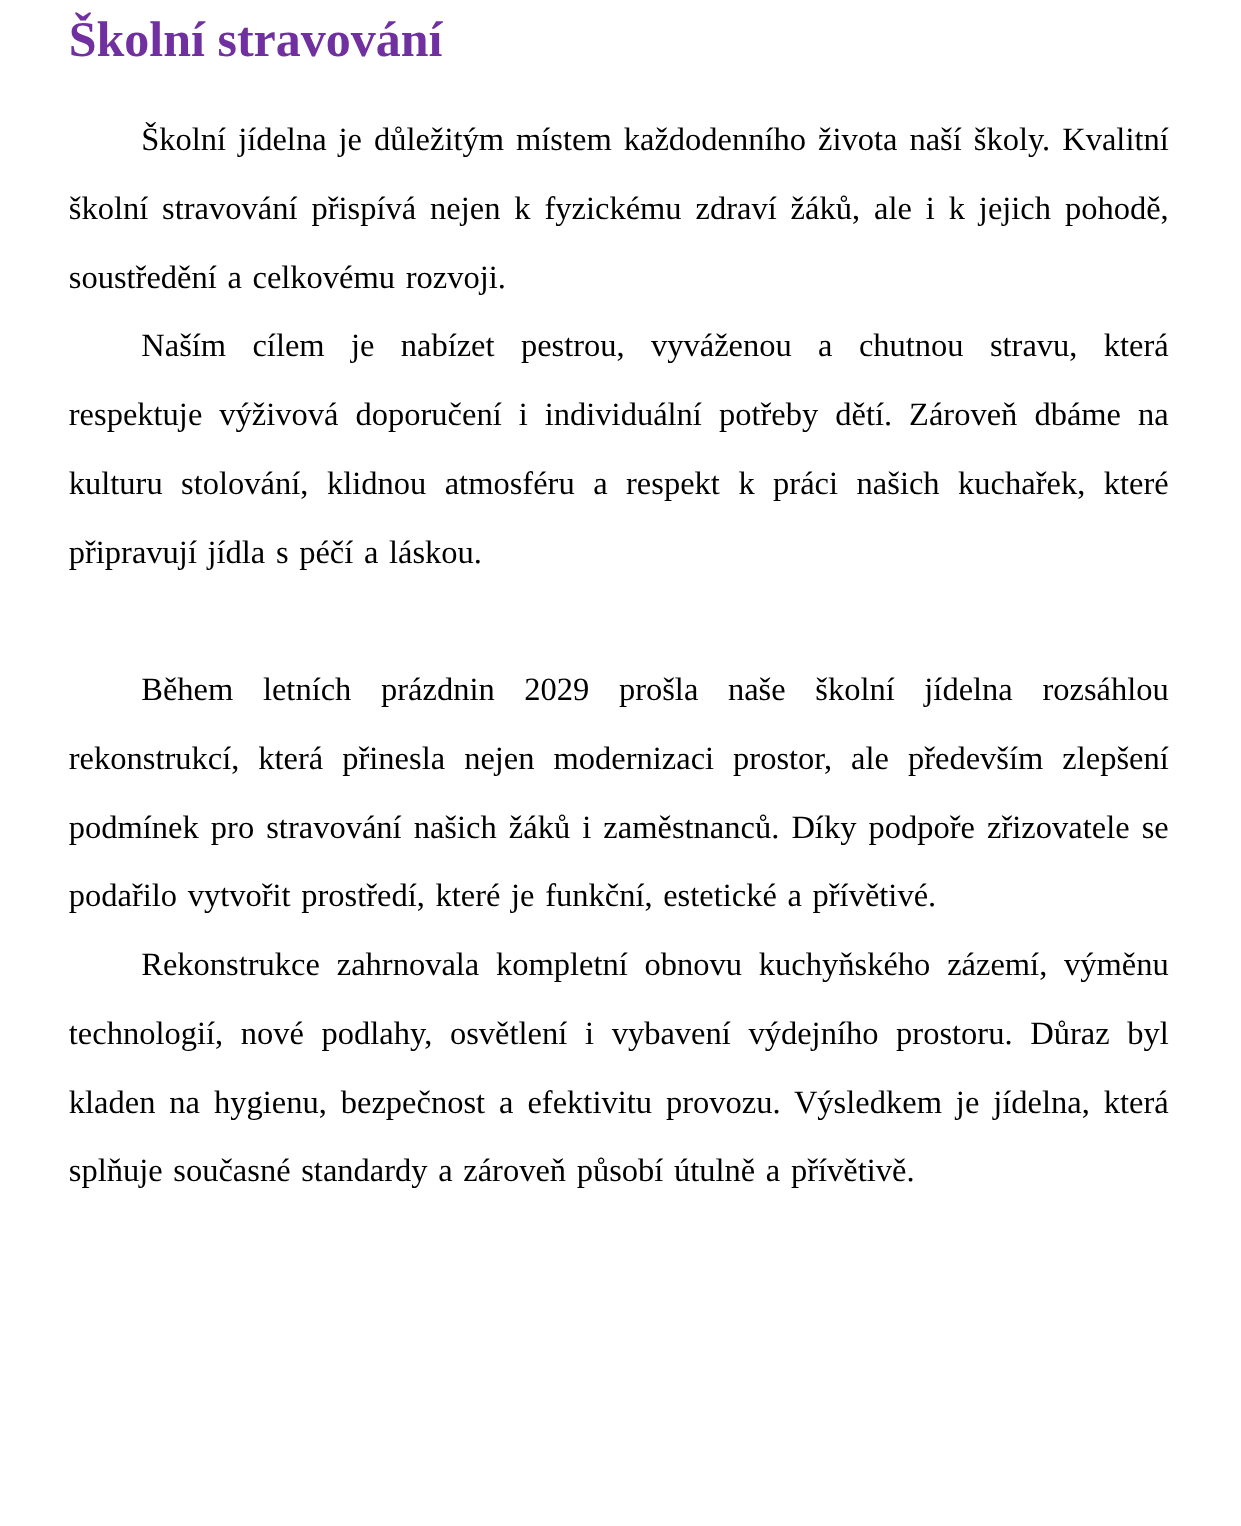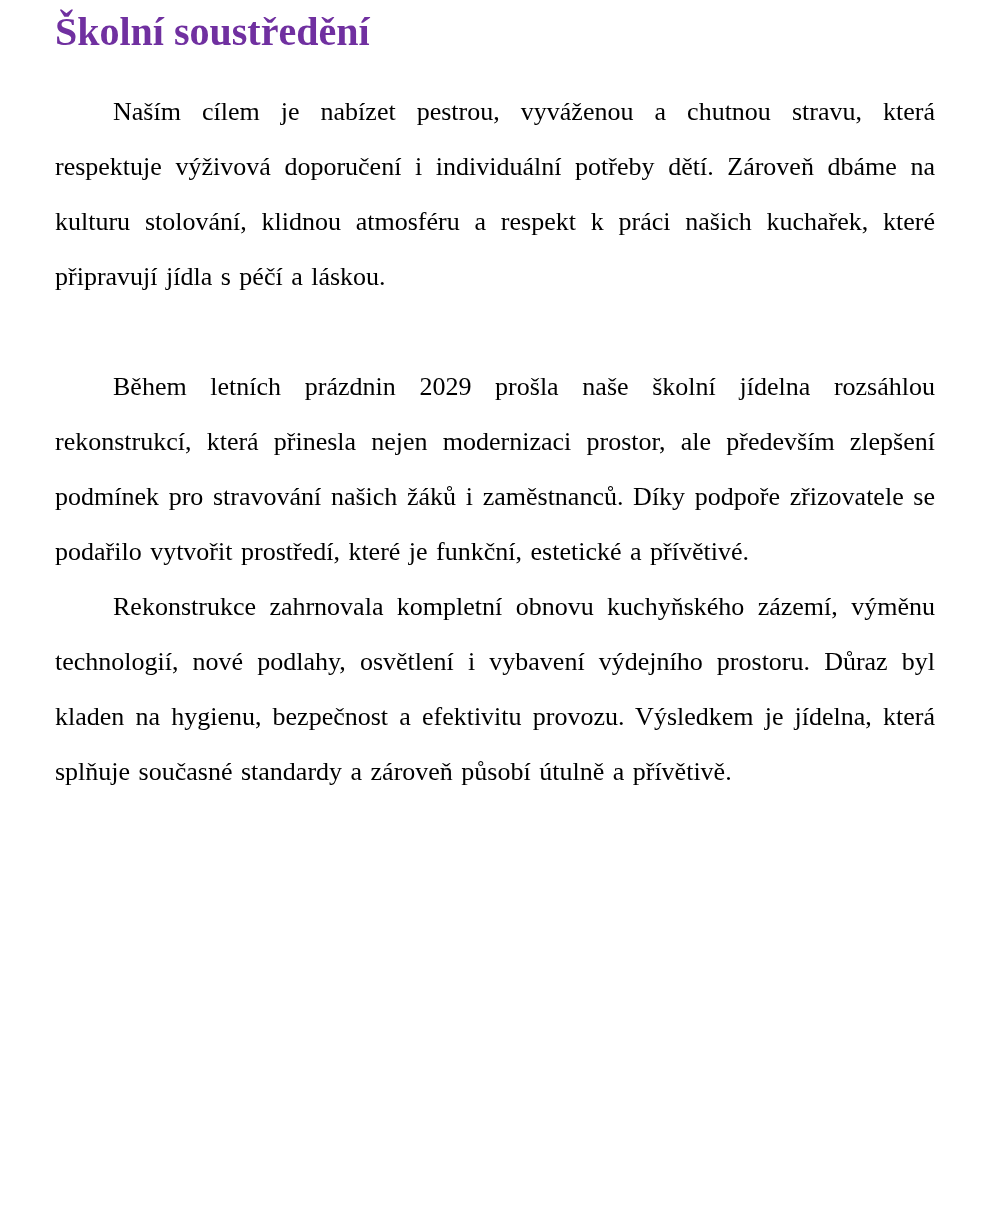--- a/index.html
+++ b/index.html
@@ -36,22 +36,23 @@
     word-spacing: 2px;
   }
   .paragraph-spacer {
     height: 55px;
   }
 </style>
 </head>
 <body>
 
 <div class="page">
-  <h1 class="doc-title">Školní soustředění</h1>
+  <h1 class="doc-title">Školní stravování</h1>
 
+  <p class="doc-paragraph">Školní jídelna je důležitým místem každodenního života naší školy. Kvalitní školní stravování přispívá nejen k fyzickému zdraví žáků, ale i k jejich pohodě, soustředění a celkovému rozvoji.</p>
 
   <p class="doc-paragraph">Naším cílem je nabízet pestrou, vyváženou a chutnou stravu, která respektuje výživová doporučení i individuální potřeby dětí. Zároveň dbáme na kulturu stolování, klidnou atmosféru a respekt k práci našich kuchařek, které připravují jídla s péčí a láskou.</p>
 
 
   <div class="paragraph-spacer"></div>
 
   <p class="doc-paragraph">Během letních prázdnin 2029 prošla naše školní jídelna rozsáhlou rekonstrukcí, která přinesla nejen modernizaci prostor, ale především zlepšení podmínek pro stravování našich žáků i zaměstnanců. Díky podpoře zřizovatele se podařilo vytvořit prostředí, které je funkční, estetické a přívětivé.</p>
 
   <p class="doc-paragraph">Rekonstrukce zahrnovala kompletní obnovu kuchyňského zázemí, výměnu technologií, nové podlahy, osvětlení i vybavení výdejního prostoru. Důraz byl kladen na hygienu, bezpečnost a efektivitu provozu. Výsledkem je jídelna, která splňuje současné standardy a zároveň působí útulně a přívětivě.</p>
 </div>

